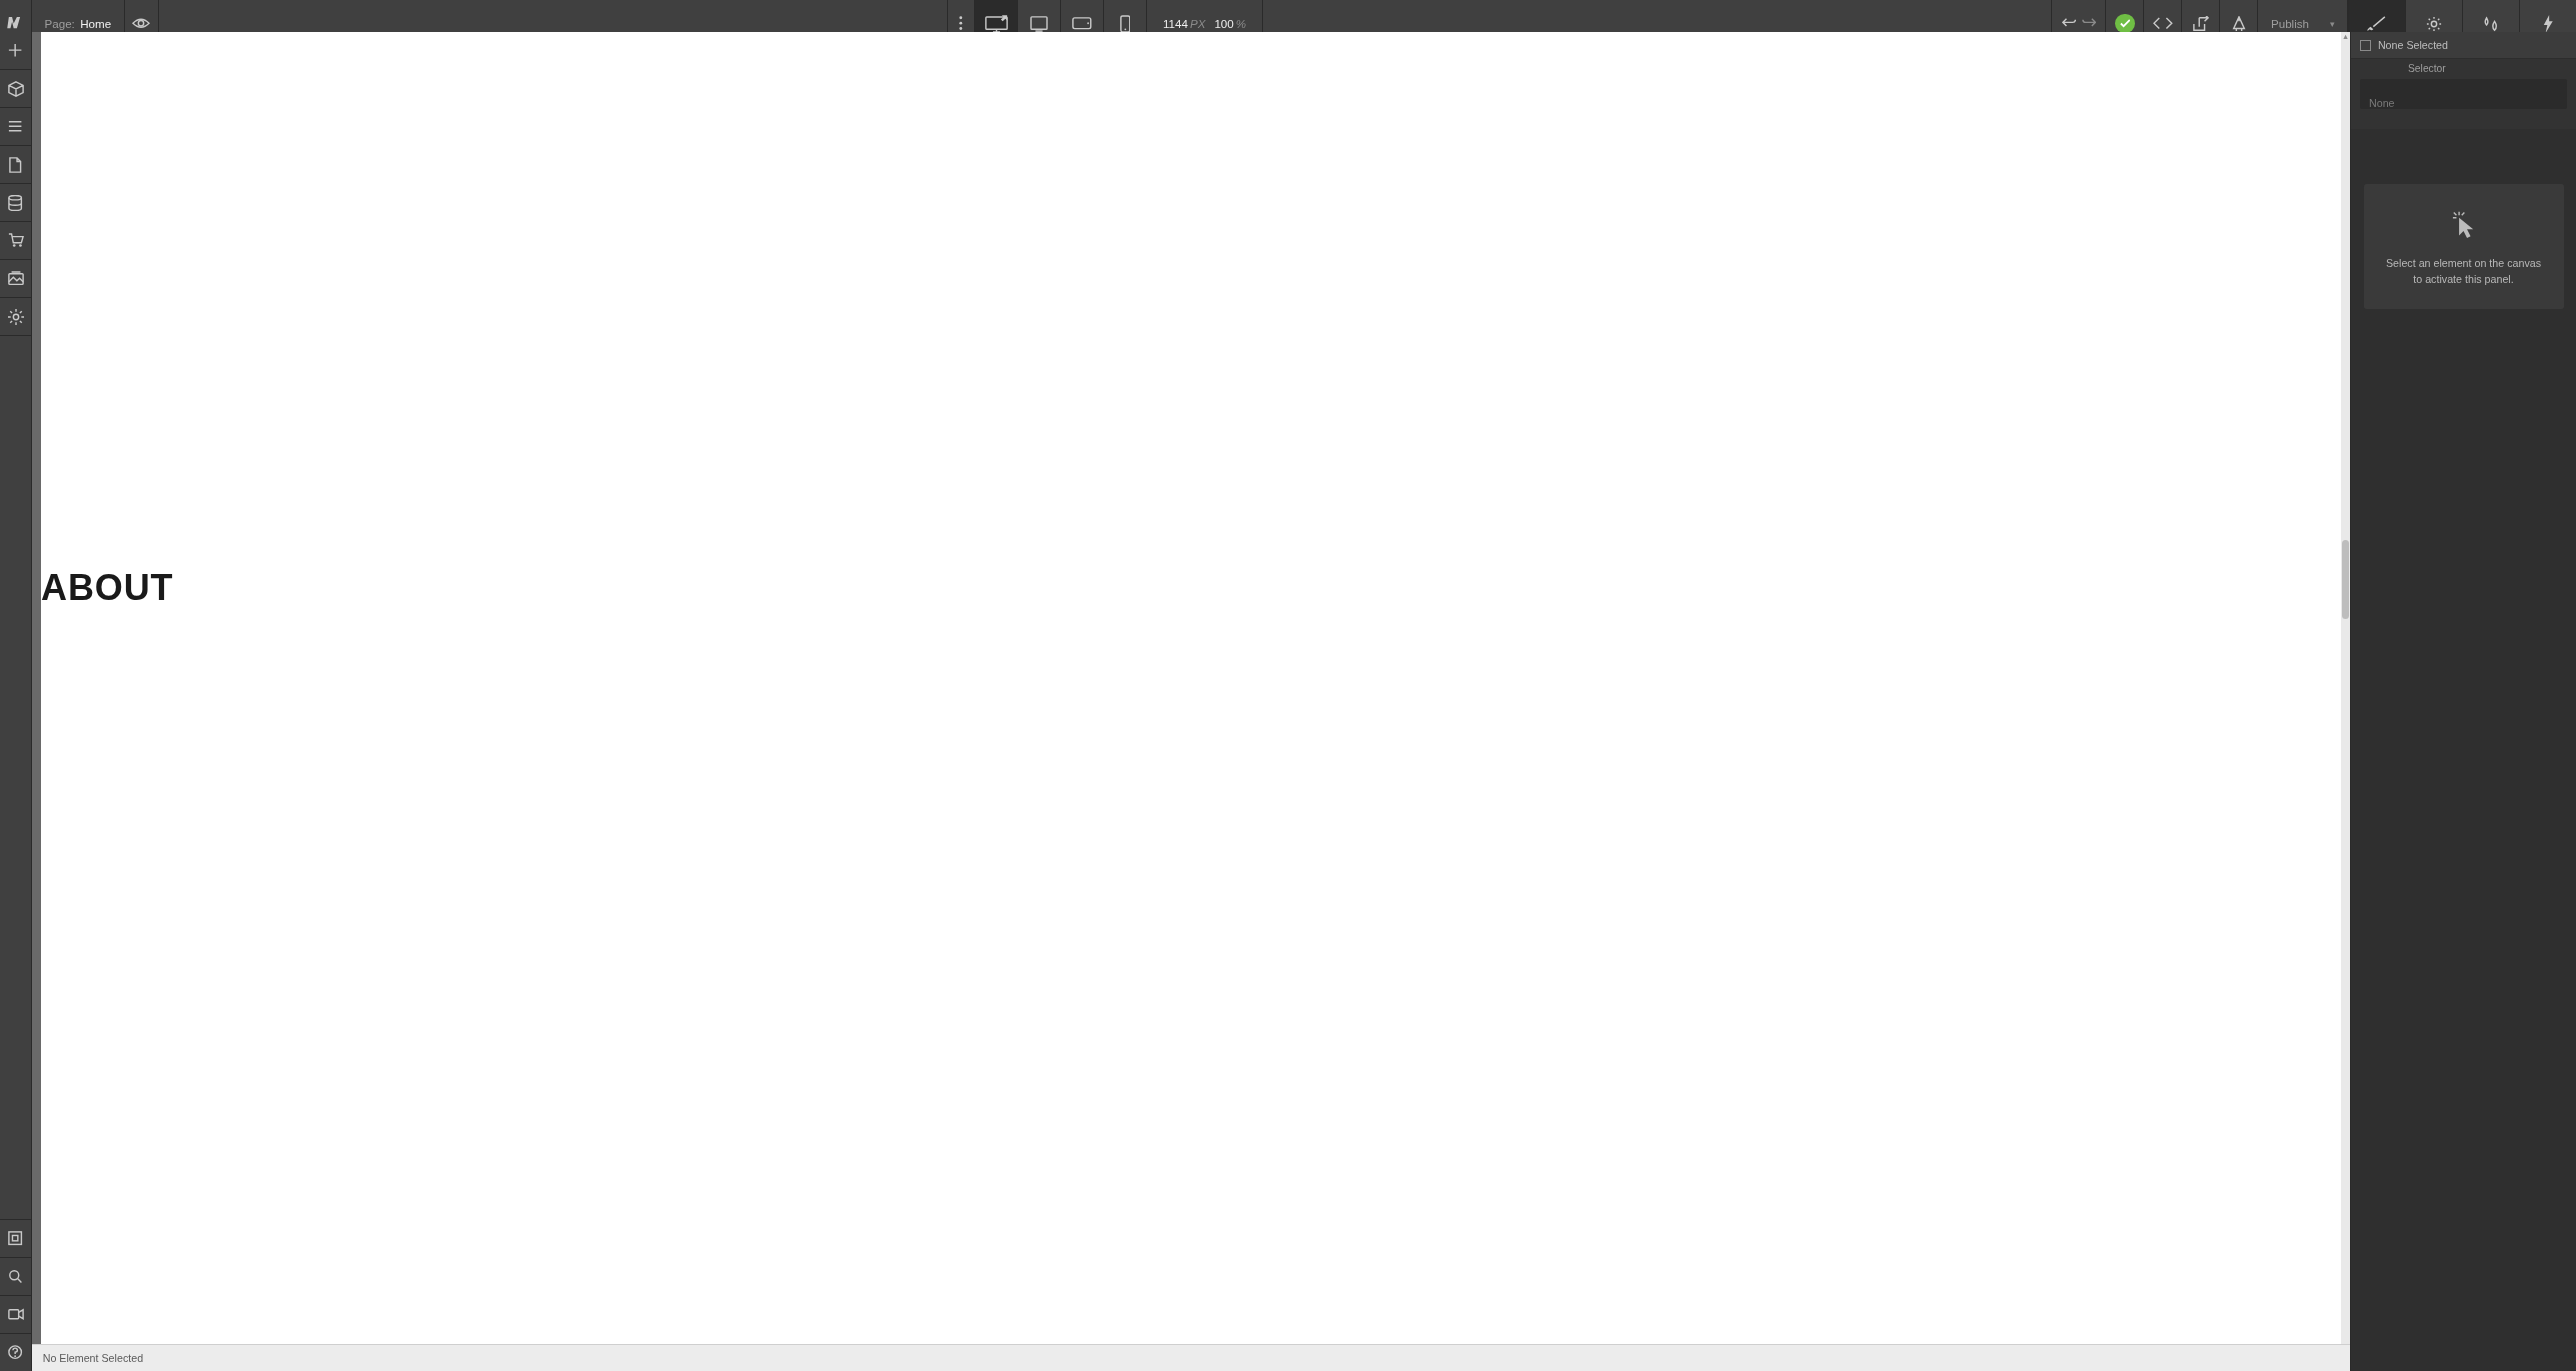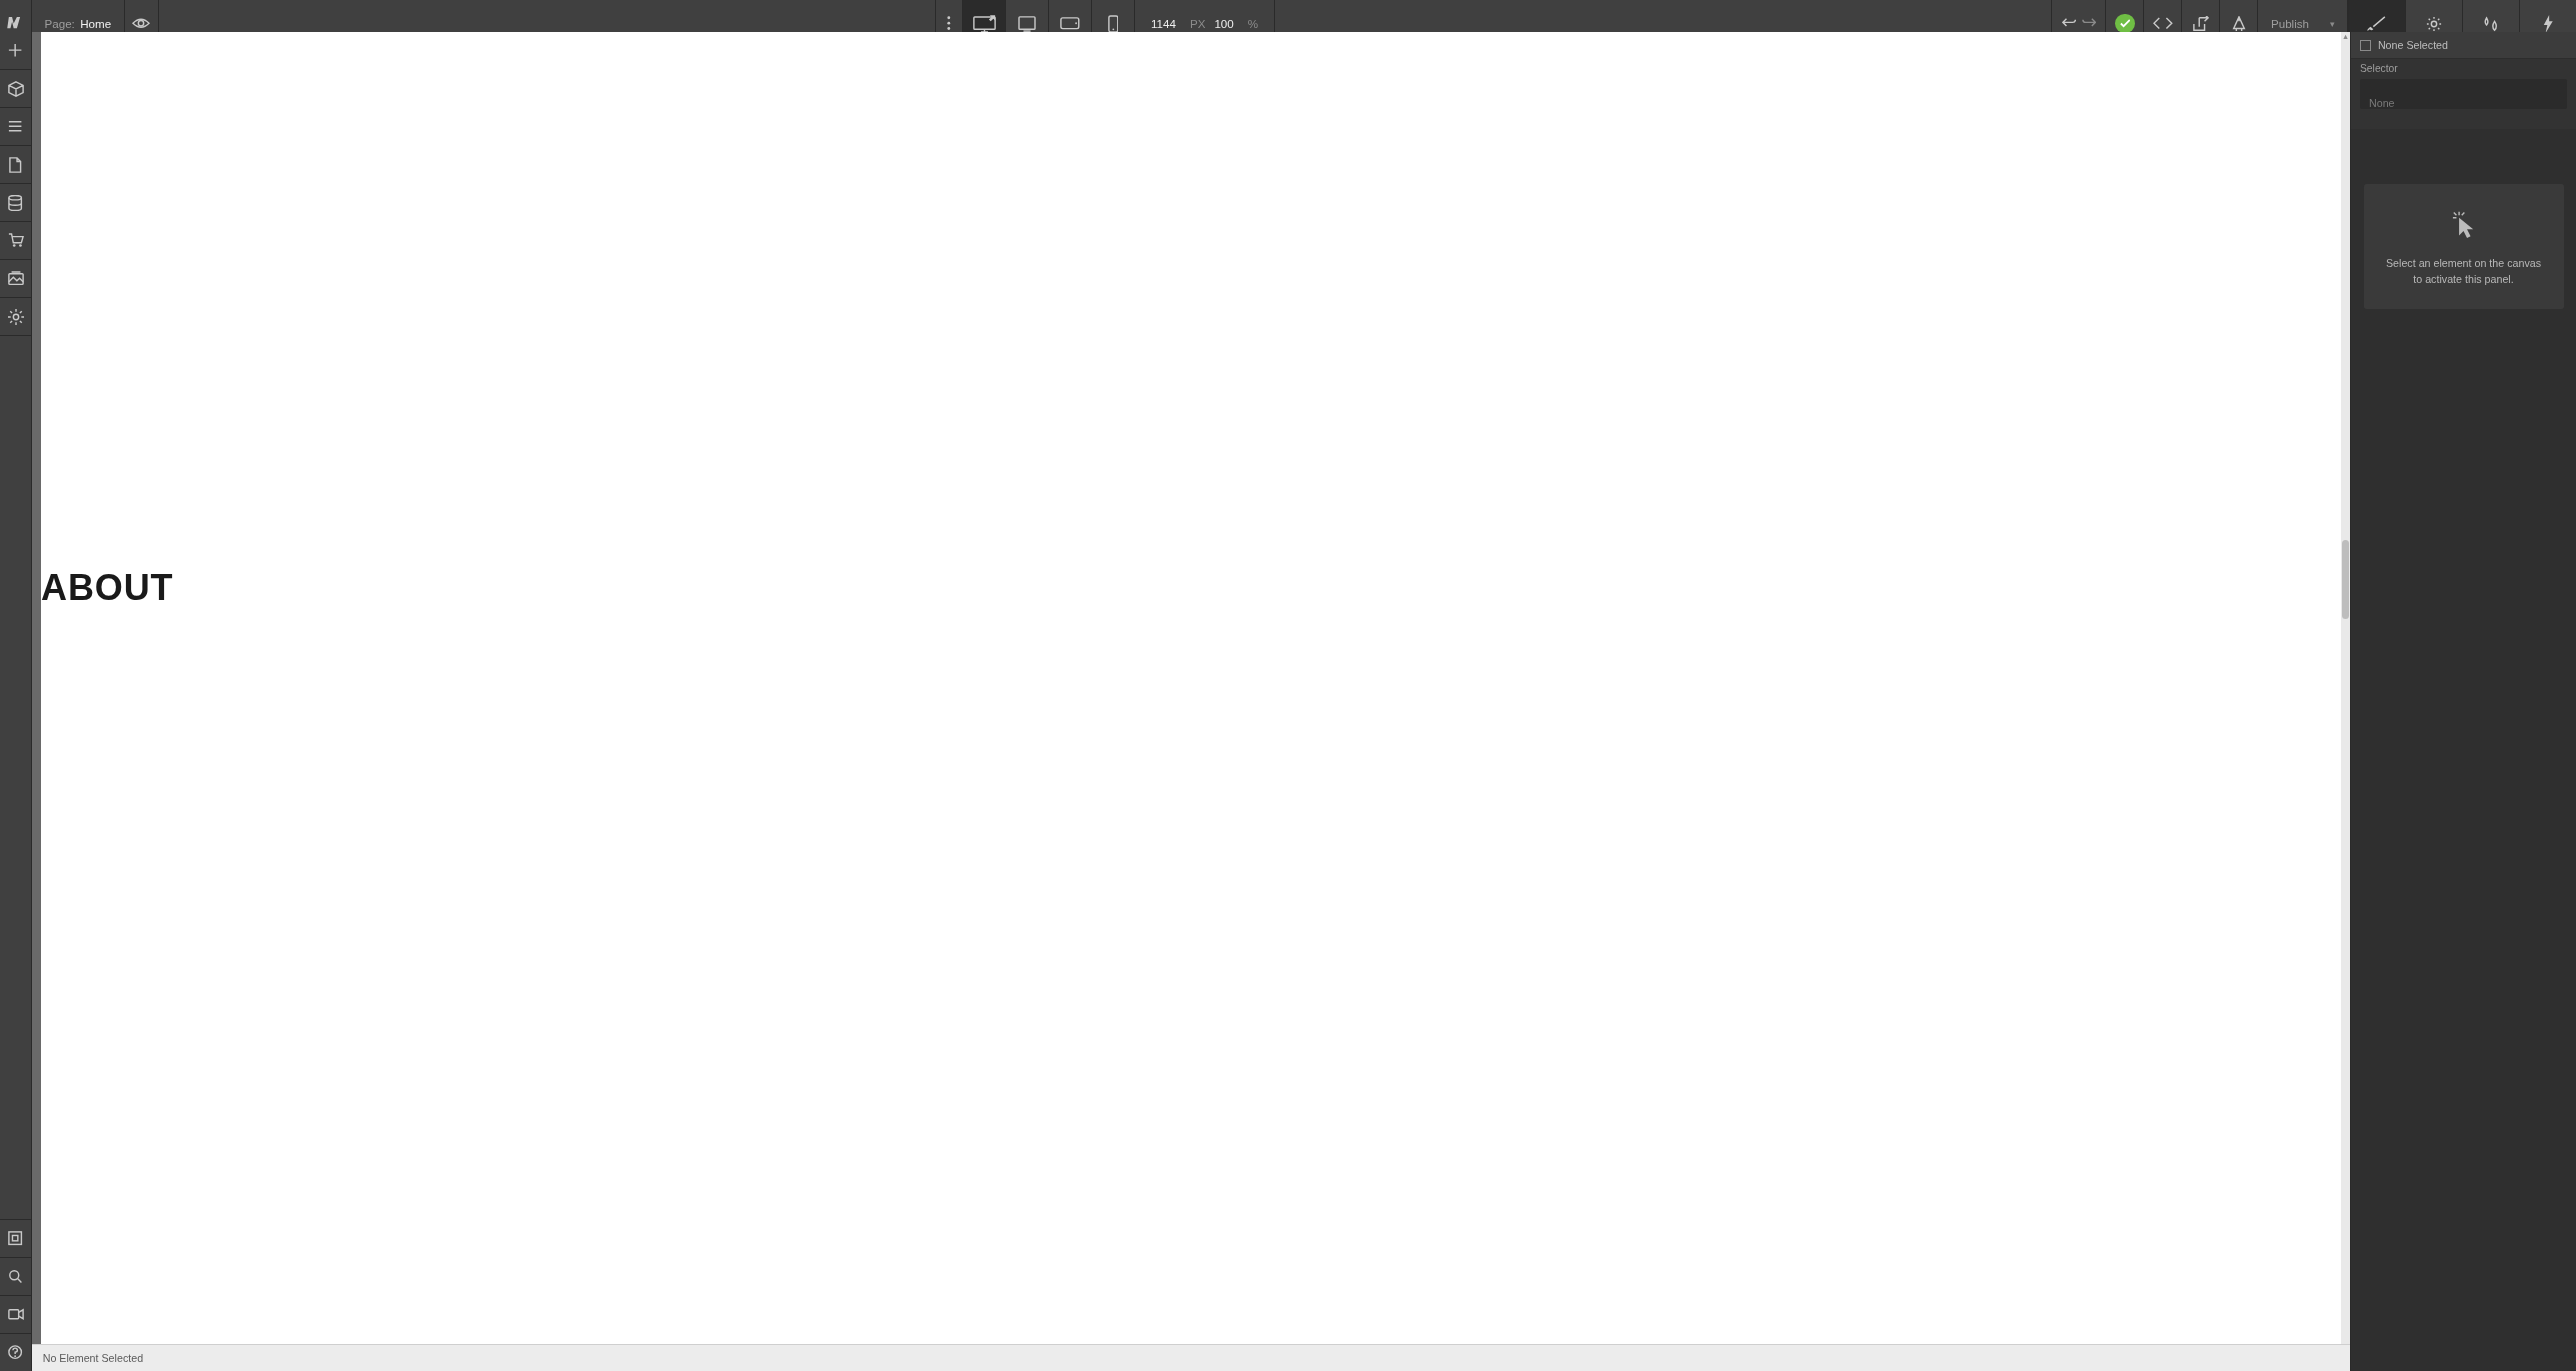--- a/index.html
+++ b/index.html
@@ -34,21 +34,21 @@
 
   .devices { display: flex; align-items: stretch; }
   .device-btn {
     width: 43px; display:flex; align-items:center; justify-content:center;
     border-right: 0.9px solid #2a2a2a;
     cursor:pointer;
   }
   .device-btn.active { background:#2b2b2b; }
   .dims-cell { padding: 0 16px; }
   .dims-cell .num { color:#eeeeee; }
-  .dims-cell .unit { color:#8b8b8b; margin-left:14px; margin-right:9px;}
+  .dims-cell .unit { color:#8b8b8b; margin-left:2px; margin-right:9px;font-style:italic;}
   .dims-cell .unit:last-child{margin-right:0;}
 
   .undo-redo { display:flex; align-items:center; gap:5.4px; width:54px; padding:0; justify-content:center;}
   .status-dot {
     width:19.7px; height:19.7px; border-radius:50%; background:#6fbe44;
     display:flex; align-items:center; justify-content:center;
   }
   .square-btn { width:38px; padding:0; justify-content:center; }
 
   .publish-cell { padding:0 12.5px; color:#9e9e9e; display:flex; align-items:center; gap:21px;}
@@ -111,21 +111,21 @@
     background:#737373; border-left:0.9px solid #2a2a2a;
     display:flex; flex-direction:column;
   }
   .rp-row {
     padding:7.2px 9px; background:#3c3c3c; border-bottom:0.9px solid #2d2d2d;
     display:flex; align-items:center; gap:7.2px; color:#bdbdbd; font-size:10.7px;
   }
   .rp-row .sq {
     width:10.7px; height:10.7px; border:0.9px solid #8a8a8a;
   }
-  .rp-selector-label { padding:3.6px 9px 5.4px; color:#9e9e9e; font-size:10.3px; background:#333333;}
+  .rp-selector-label { padding:3.6px 9px 5.4px; color:#9e9e9e; font-size:10.3px; background:#333333;margin-left:48px;}
   .rp-selector-field {
     margin:0 9px 10.7px; height:30px; background:#2b2b2b;
     display:flex; align-items:flex-end; padding:0 9px; color:#7a7a7a; font-size:10.7px;
     border-radius:1.8px;
   }
   .rp-selector-wrap{ background:#333333; padding-bottom:9px;}
   .rp-body { flex:1; background:#2f2f2f; padding:55px 12.5px 0;}
   .rp-empty {
     background:#3a3a3a; border-radius:2.7px; padding:25px 16px 21.5px;
     text-align:center; color:#b8b8b8; font-size:10.7px; line-height:1.5;

